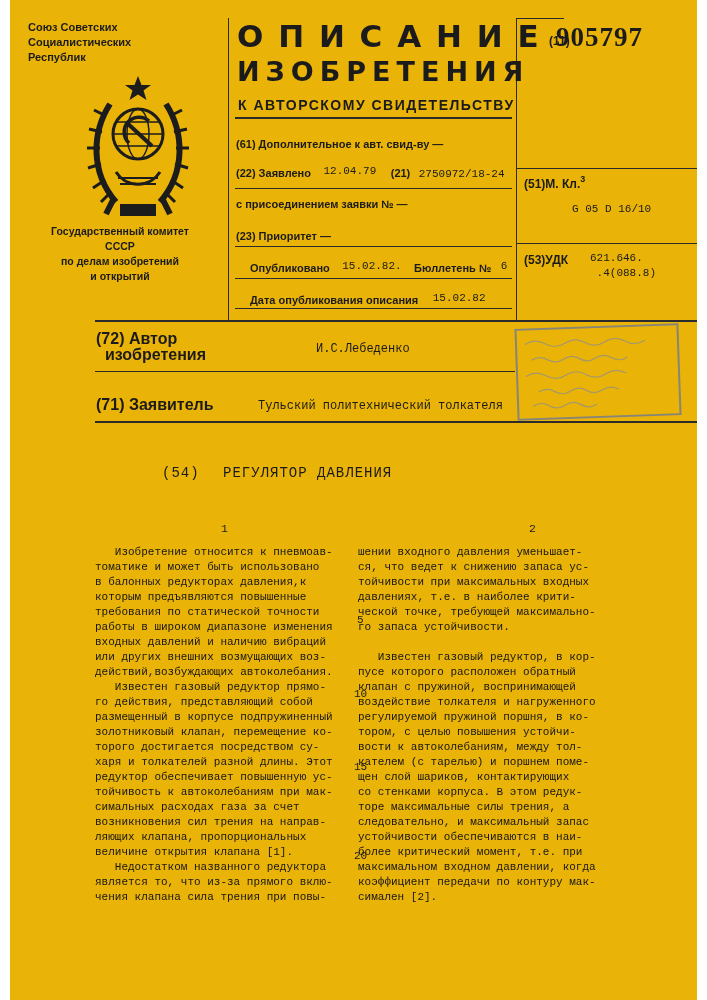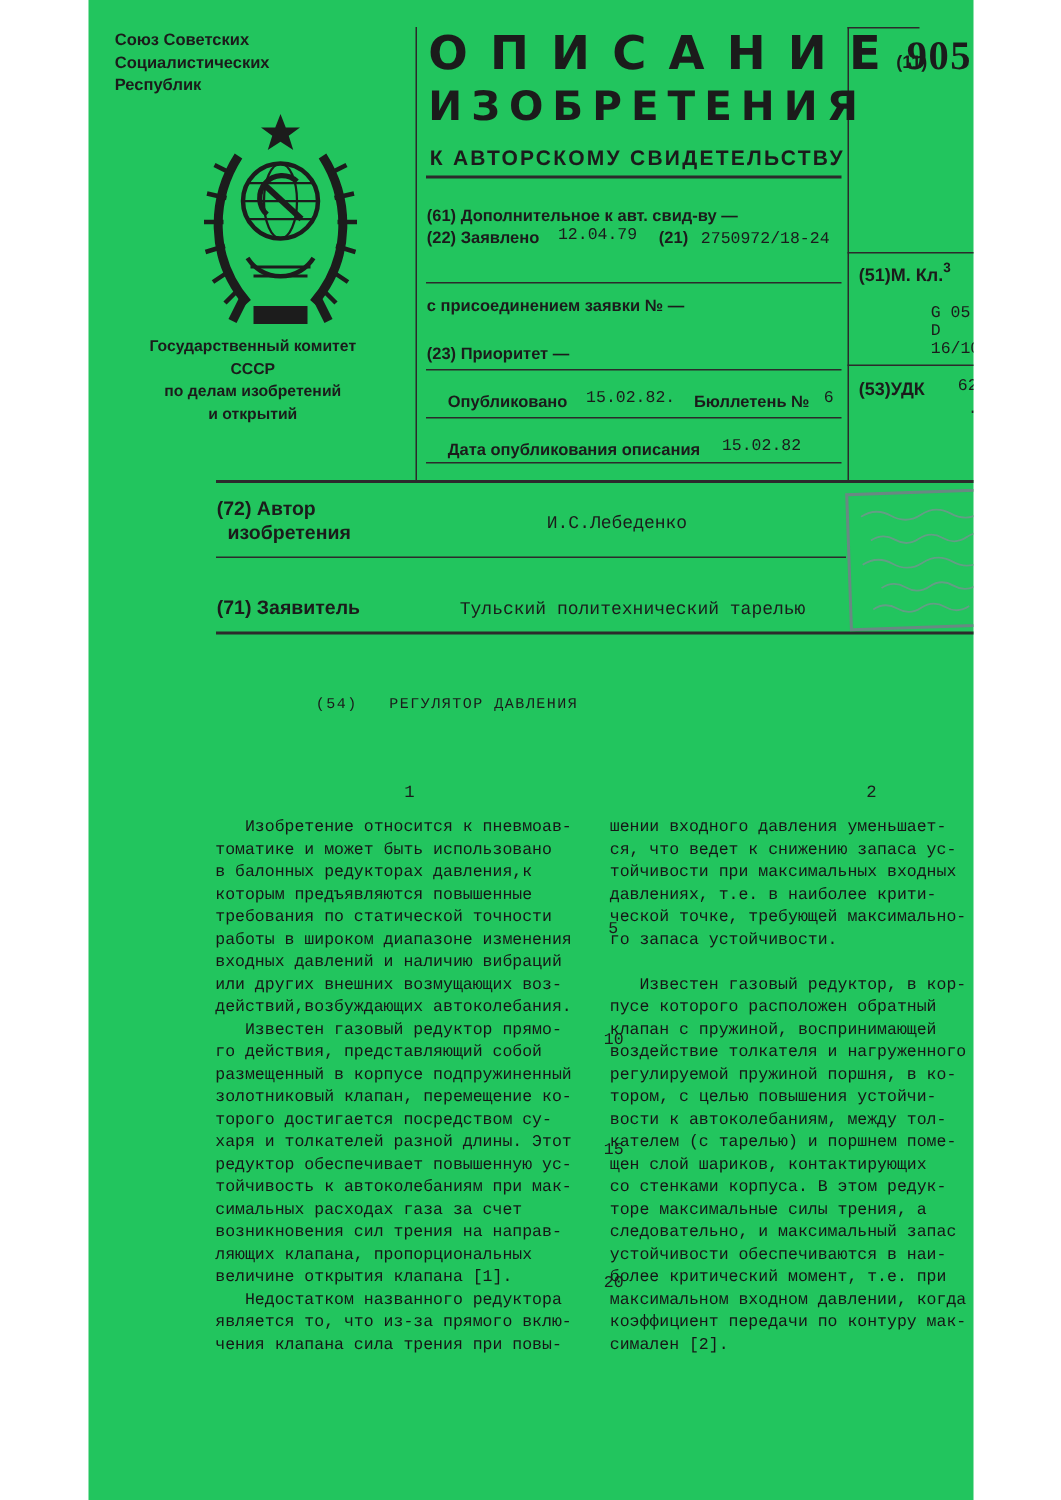--- a/index.html
+++ b/index.html
@@ -1,19 +1,19 @@
 <!DOCTYPE html>
 <html><head>
 <meta charset="utf-8">
 <style>
   * { margin:0; padding:0; box-sizing:border-box; }
   html,body { background:#ffffff; }
   .page {
-    position:relative; width:590px; height:1000px; margin:0 auto;
-    background:#22c55e; color:#1b1b1b; overflow:hidden;
+    position:relative; width:687px; height:1000px; margin:0 auto;
+    background:#eab308; color:#1b1b1b; overflow:hidden;
     font-family:"Liberation Sans","DejaVu Sans",sans-serif;
   }
   .abs { position:absolute; }
   .rule { position:absolute; background:#2b2b2b; }
   .pre { white-space:pre; }
   .lbl { font-weight:bold; font-size:11px; font-family:"Liberation Sans","DejaVu Sans",sans-serif; }
   .val { font-family:"Liberation Mono","DejaVu Sans Mono",monospace; font-size:11px; }
   .raised { position:relative; top:-3px; }
   .union {
     font-size:11px; font-weight:bold; line-height:15px; white-space:pre-line;
@@ -26,23 +26,23 @@
   .subtitle { font-size:14px; font-weight:bold; letter-spacing:1.5px; }
   .docnum { font-size:27px; font-weight:bold; letter-spacing:1px; font-family:"Liberation Serif","DejaVu Serif",serif; }
   .code { font-size:12px; font-weight:bold; }
   .sup { font-size:9px; position:relative; top:-6px; }
   .body-col {
     position:absolute; font-family:"Liberation Mono","DejaVu Sans Mono",monospace;
     font-size:11px; line-height:15px; white-space:pre; color:#161616;
   }
   .gutter-num { font-family:"Liberation Mono","DejaVu Sans Mono",monospace; font-size:11px; }
   .col-num { font-family:"Liberation Mono","DejaVu Sans Mono",monospace; font-size:11.5px; }
-  .party-label { font-weight:bold; font-size:13px; line-height:16px; white-space:pre; }
+  .party-label { font-weight:bold; font-size:16px; line-height:16px; white-space:pre; }
   .party-value { font-family:"Liberation Mono","DejaVu Sans Mono",monospace; font-size:12px; }
-  .title54 { font-family:"Liberation Mono","DejaVu Sans Mono",monospace; font-size:10px; letter-spacing:1px; }
+  .title54 { font-family:"Liberation Mono","DejaVu Sans Mono",monospace; font-size:14px; letter-spacing:1px; }
   .stamp {
     position:absolute; left:506px; top:326px; width:164px; height:92px;
     border:2px solid #767e8a; transform:rotate(-2deg); opacity:0.85;
   }
 </style>
 </head>
 <body>
 
 <div class="page">
 
@@ -106,21 +106,21 @@
   <span class="abs val" style="left:562px;top:203px;">G 05 D 16/10</span>
 
   <div class="abs" style="left:514px;top:250px;">
     <span class="code">(53)УДК</span>
   </div>
   <span class="abs val pre" style="left:580px;top:251px;line-height:15px;">621.646.
  .4(088.8)</span>
 
   <div class="abs lbl" style="left:226px;top:138px;">(61) Дополнительное к авт. свид-ву —</div>
 
-  <div class="abs" style="left:226px;top:149px;text-align:right;">
+  <div class="abs" style="left:226px;top:163px;text-align:right;">
     <span class="lbl">(22) Заявлено</span>
     <span class="val raised" style="margin-left:8px;">12.04.79</span>
     <span class="lbl" style="margin-left:10px;">(21)</span>
     <span class="val" style="margin-left:4px;">2750972/18-24</span>
   </div>
 
   <div class="abs lbl" style="left:226px;top:198px;">с присоединением заявки №  —</div>
 
   <div class="abs lbl" style="left:226px;top:230px;">(23) Приоритет  —</div>
 
@@ -146,21 +146,21 @@
         <path d="M8,14 q10,-6 20,0 t20,0 t20,0 t20,0 t20,0 t20,0"></path>
         <path d="M14,30 q8,-5 16,0 t16,0 t16,0 t16,0 t16,0 t16,0"></path>
         <path d="M8,46 q10,-6 20,0 t20,0 t20,0 t20,0 t20,0"></path>
         <path d="M20,62 q8,-5 16,0 t16,0 t16,0 t16,0 t16,0"></path>
         <path d="M14,76 q8,-5 16,0 t16,0 t16,0 t16,0"></path>
       </g>
     </svg>
   </div>
 
   <div class="abs party-label" style="left:86px;top:397px;">(71) Заявитель</div>
-  <span class="abs party-value" style="left:248px;top:399px;">Тульский политехнический тарелью</span>
+  <span class="abs party-value" style="left:248px;top:399px;">Тульский политехнический толкателя</span>
 
   <div class="abs title54" style="left:152px;top:465px;">
     <span>(54)</span>
     <span style="margin-left:14px;">РЕГУЛЯТОР ДАВЛЕНИЯ</span>
   </div>
 
   <span class="abs col-num" style="left:211px;top:522px;">1</span>
   <span class="abs col-num" style="left:519px;top:522px;">2</span>
 
   <pre class="body-col" style="left:85px;top:545px;">   Изобретение относится к пневмоав-

